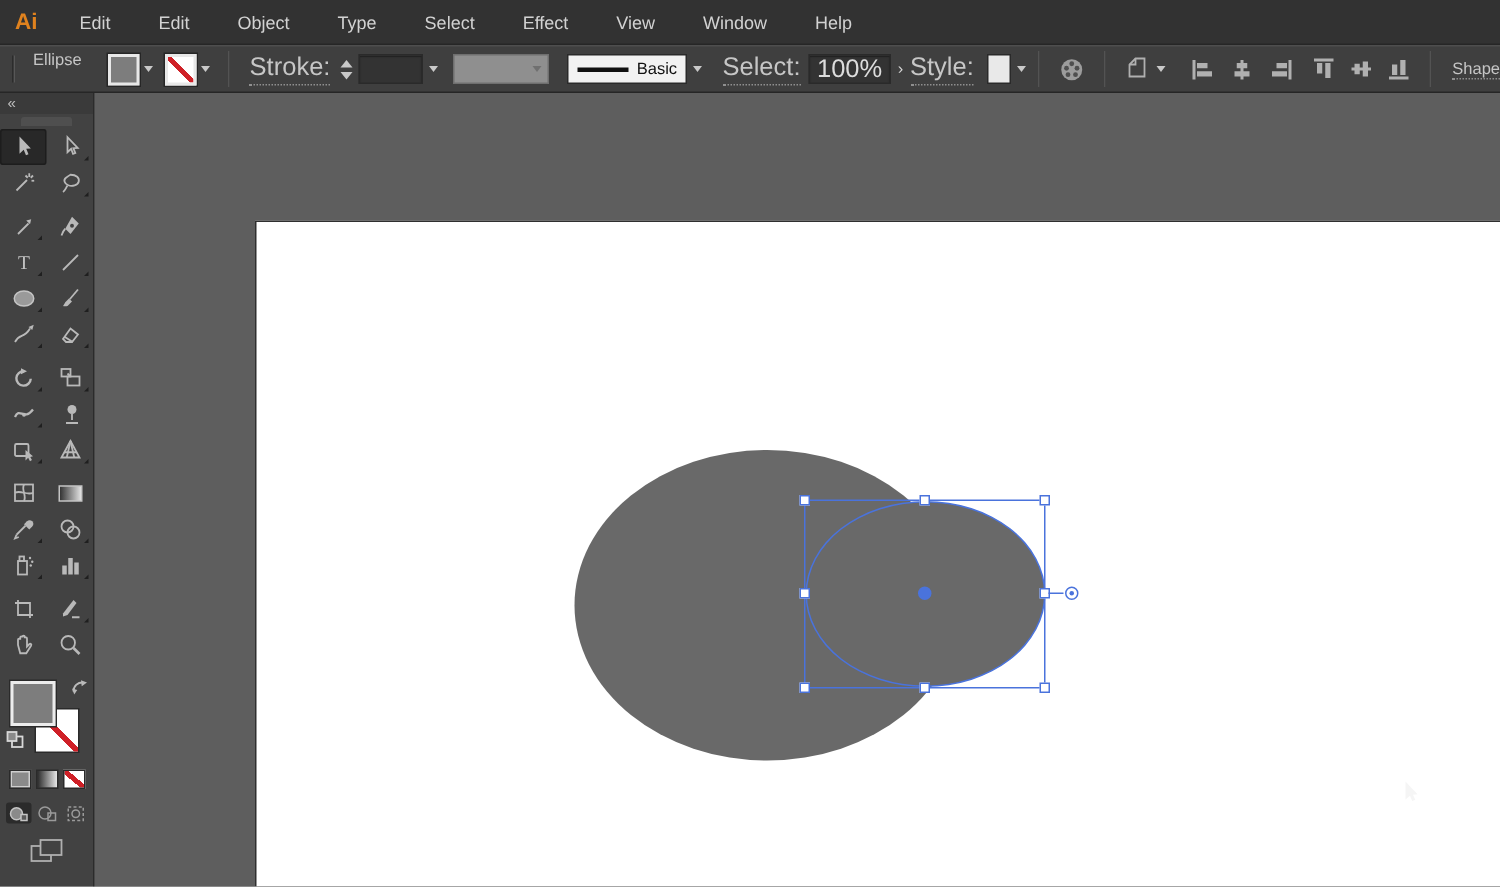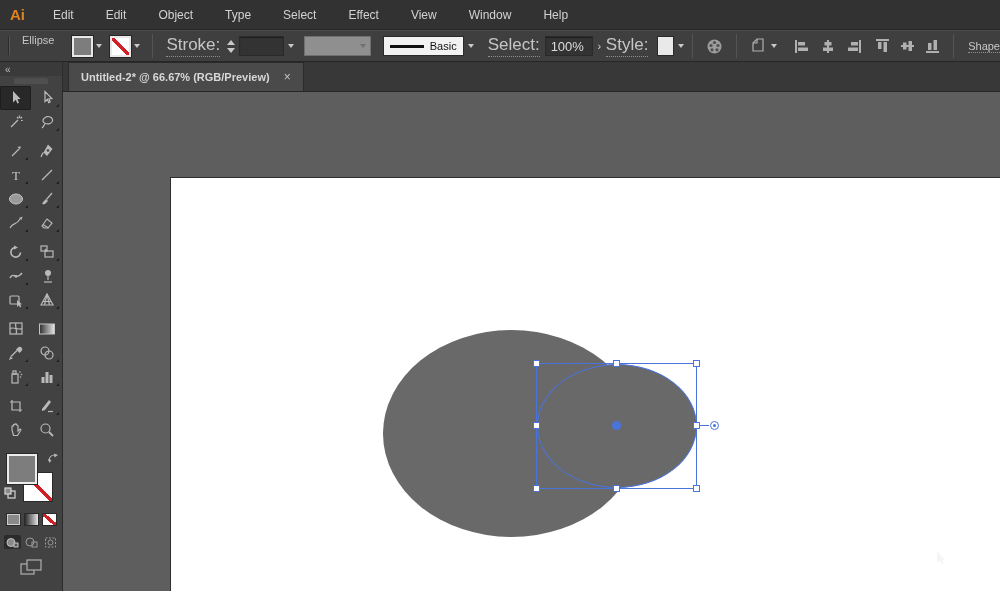--- a/index.html
+++ b/index.html
@@ -26,21 +26,21 @@
   .vsep { width:1px; height:24px; background:#2e2e2e; border-right:1px solid #535353; margin:0 8px; }
   .swatch-btn { display:flex; align-items:center; gap:3px; margin:0 4px; }
   .fill-swatch { width:21px; height:21px; background:#7d7d7d; border:2px solid #e8e8e8; box-shadow:0 0 0 1px #262626; }
   .none-diag { background:#fff linear-gradient(to top right, transparent 43%, #cf2027 43%, #cf2027 57%, transparent 57%); }
   .stroke-swatch { width:21px; height:21px; border:2px solid #e8e8e8; box-shadow:0 0 0 1px #262626; }
   .dotted-label { font-size:17px; color:#c6c6c6; border-bottom:1px dotted #8f8f8f; padding-bottom:1px; margin:0 5px; }
   .stepper { display:flex; flex-direction:column; gap:3px; margin:0 4px 0 2px; }
   .arr-up { width:0; height:0; border-left:4px solid transparent; border-right:4px solid transparent; border-bottom:5px solid #c9c9c9; }
   .arr-dn { width:0; height:0; border-left:4px solid transparent; border-right:4px solid transparent; border-top:5px solid #c9c9c9; }
   .dark-field { height:20px; background:#333333; border:1px solid #2a2a2a; box-shadow:inset 0 1px 1px rgba(0,0,0,.4);
-                color:#dcdcdc; font-size:13px; display:flex; align-items:center; padding:0 5px; }
+                color:#dcdcdc; font-size:17px; display:flex; align-items:center; padding:0 5px; }
   .dd-btn { height:20px; width:17px; background:#3f3f3f; display:flex; align-items:center; justify-content:center; }
   .brush-dd { width:80px; height:20px; background:#8f8f8f; border:1px solid #6f6f6f; margin:0 6px; display:flex; align-items:center; justify-content:flex-end; padding-right:4px; }
   .brush-dd .chev { border-top-color:#707070; }
   .stroke-style { width:82px; height:20px; background:#f2f2f2; border:1px solid #2a2a2a; display:flex; align-items:center; padding:0 6px; gap:6px; margin-left:6px; }
   .stroke-style .line { flex:0 0 34px; height:3px; background:#111; }
   .stroke-style .val { color:#111; font-size:11px; }
   .more-btn { width:16px; height:20px; background:#3f3f3f; color:#d6d6d6; font-size:11px; display:flex; align-items:center; justify-content:center; }
   .style-swatch { width:20px; height:20px; background:#e9e9e9; border:1px solid #2a2a2a; margin:0 4px; }
   .cicon { display:flex; align-items:center; justify-content:center; margin:0 5px; }
   .shape-link { font-size:11px; color:#c6c6c6; border-bottom:1px dotted #8f8f8f; margin-left:6px; }
@@ -492,26 +492,20 @@
 
     <div class="screenmode-row">
       <svg width="22" height="17" viewBox="0 0 22 17">
         <rect x="1" y="5" width="13" height="10" fill="none" stroke="#b0b0b0" stroke-width="1.2"></rect>
         <rect x="7" y="1" width="14" height="10" fill="#424242" stroke="#b0b0b0" stroke-width="1.2"></rect>
       </svg>
     </div>
   </div>
 
   <div class="docarea">
-    <div class="tabbar">
-      <div class="doc-tab">
-        <span class="title">Untitled-2* @ 66.67% (RGB/Preview)</span>
-        <span class="close">×</span>
-      </div>
-    </div>
 
     <div class="canvas">
       <div class="artboard"></div>
 
       <div class="ellipse ellipse-big"></div>
       <div class="ellipse ellipse-small"></div>
 
       <div class="bbox">
         <span class="handle h-tl"></span>
         <span class="handle h-tc"></span>

